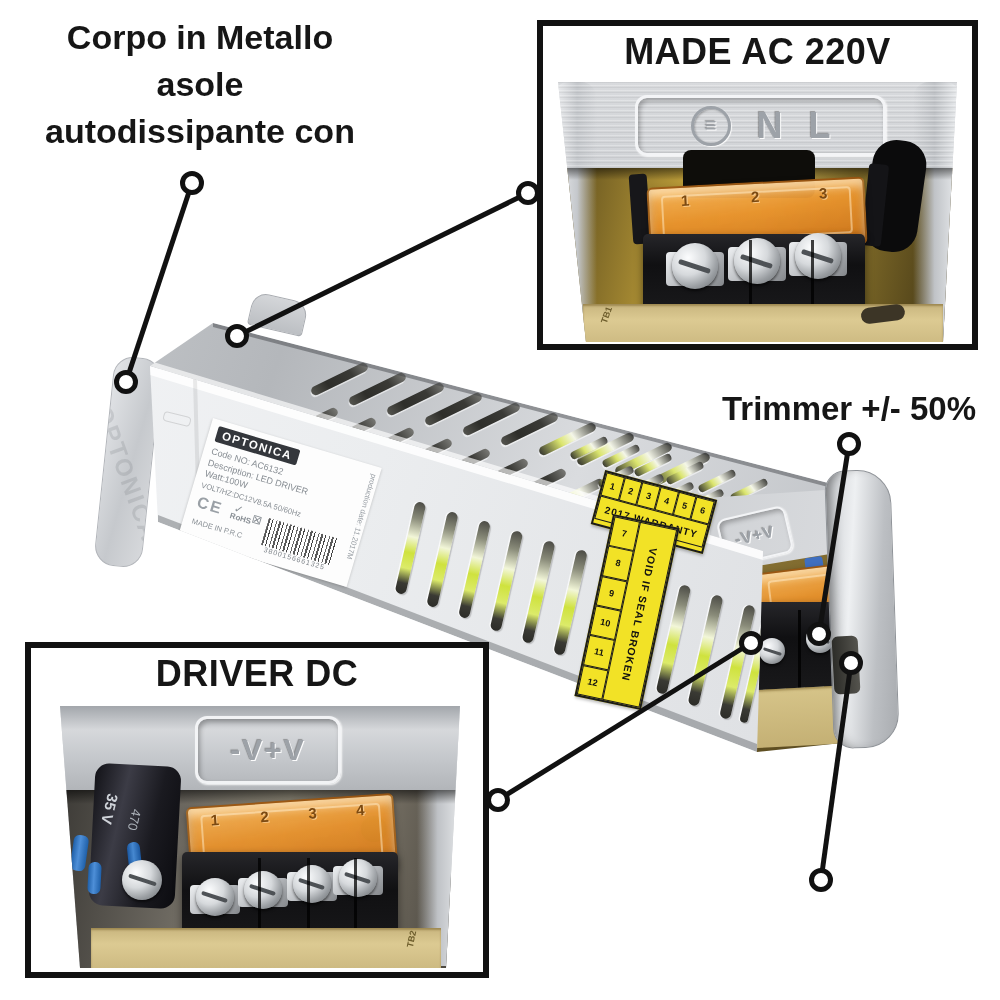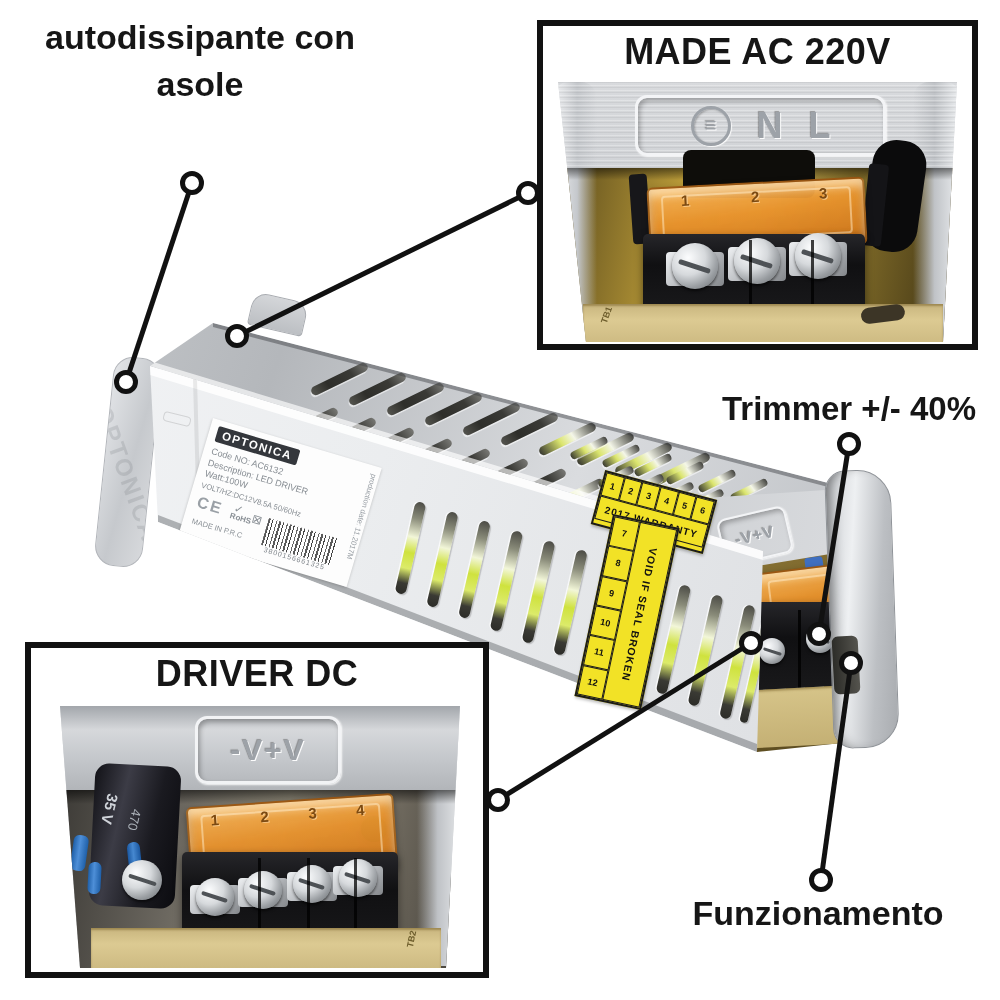--- a/index.html
+++ b/index.html
@@ -291,26 +291,26 @@
             <div style="position: absolute; left: 124.5px; top: 6px; width: 3px; height: 98px; background: rgba(0, 0, 0, 0.75);"></div>
             <div style="position: absolute; left: 172px; top: 6px; width: 3px; height: 98px; background: rgba(0, 0, 0, 0.75);"></div>
           </div>
         <div class="pcb" style="left:60px;top:224px;width:350px;height:40px;"></div>
         <span class="pcbtxt" style="left:372px;top:230px;transform:rotate(-78deg);">TB2</span>
       </div>
     </div>
   </div>
 
   <div class="callout t-corpo">
+    <div>Corpo in Metallo</div>
+    <div>asole</div>
     <div>autodissipante con</div>
-    <div>asole</div>
-  </div>
-  <div class="callout t-trimmer">Trimmer +/- 40%</div>
+  </div>
+  <div class="callout t-trimmer">Trimmer +/- 50%</div>
   <div class="callout t-led">
-    <div>Funzionamento</div>
   </div>
 
   <svg class="lines-svg" width="1000" height="1000" viewBox="0 0 1000 1000">
     <g stroke="#111111" stroke-width="5" fill="none">
       <line x1="192" y1="183" x2="126" y2="382"></line>
       <line x1="528" y1="193" x2="237" y2="336"></line>
       <line x1="849" y1="444" x2="819" y2="634"></line>
       <line x1="498" y1="800" x2="751" y2="643"></line>
       <line x1="851" y1="663" x2="821" y2="880"></line>
     </g>

